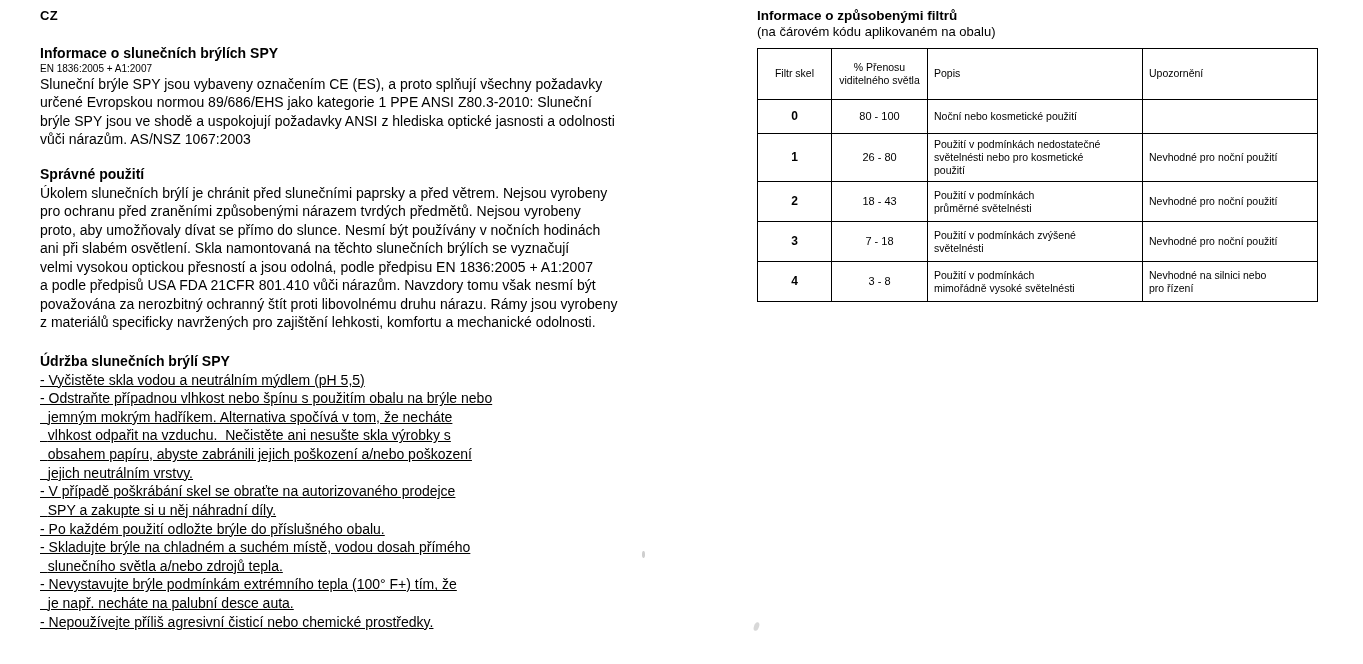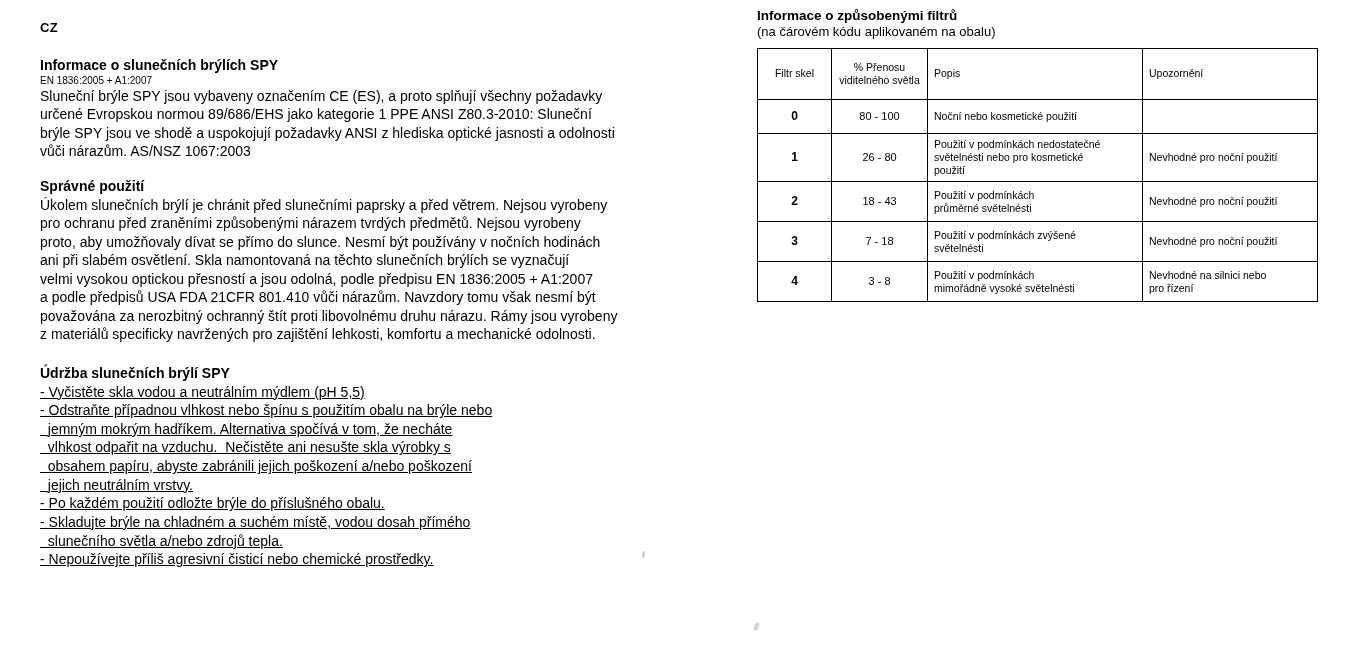--- a/index.html
+++ b/index.html
@@ -19,21 +19,20 @@
     position: relative;
     width: 1363px;
     height: 664px;
   }
   
   .left-col {
     position: absolute;
     left: 40px;
     top: 8px;
     width: 700px;
-    margin-top: 12px;
   }
   .lang-code {
     font-size: 13px;
     font-weight: bold;
     letter-spacing: 0.3px;
     margin-bottom: 22px;
   }
   .sec {
     margin-bottom: 17px;
   }
@@ -178,23 +177,27 @@
 
     <div class="sec" style="margin-top:21px">
       <div class="sec-title">Údržba slunečních brýlí SPY</div>
       <div class="bullets">
         <p class="b">- Vyčistěte skla vodou a neutrálním mýdlem (pH 5,5)</p>
         <p class="b">- Odstraňte případnou vlhkost nebo špínu s použitím obalu na brýle nebo
   jemným mokrým hadříkem. Alternativa spočívá v tom, že necháte
   vlhkost odpařit na vzduchu.  Nečistěte ani nesušte skla výrobky s
   obsahem papíru, abyste zabránili jejich poškození a/nebo poškození
   jejich neutrálním vrstvy.</p>
+        <p class="b">- V případě poškrábání skel se obraťte na autorizovaného prodejce
+  SPY a zakupte si u něj náhradní díly.</p>
         <p class="b">- Po každém použití odložte brýle do příslušného obalu.</p>
         <p class="b">- Skladujte brýle na chladném a suchém místě, vodou dosah přímého
   slunečního světla a/nebo zdrojů tepla.</p>
+        <p class="b">- Nevystavujte brýle podmínkám extrémního tepla (100° F+) tím, že
+  je např. necháte na palubní desce auta.</p>
         <p class="b">- Nepoužívejte příliš agresivní čisticí nebo chemické prostředky.</p>
       </div>
     </div>
 
   </div>
 
   <div class="right-col">
     <div class="right-title">Informace o způsobenými filtrů</div>
     <div class="right-subtitle">(na čárovém kódu aplikovaném na obalu)</div>
 

